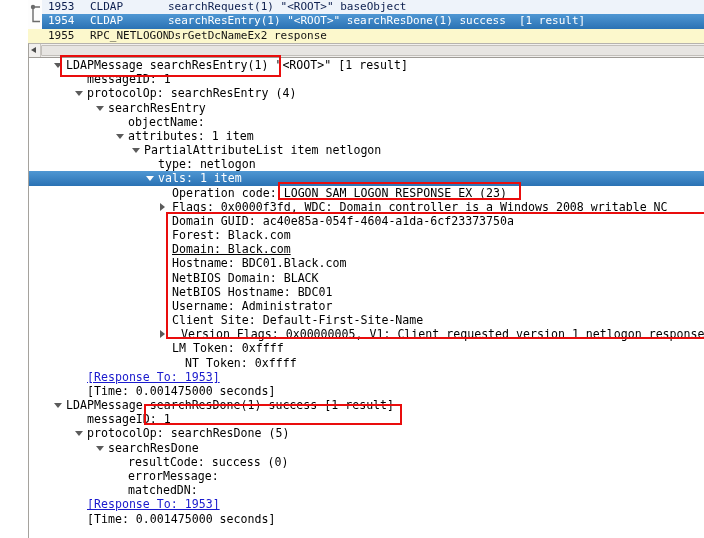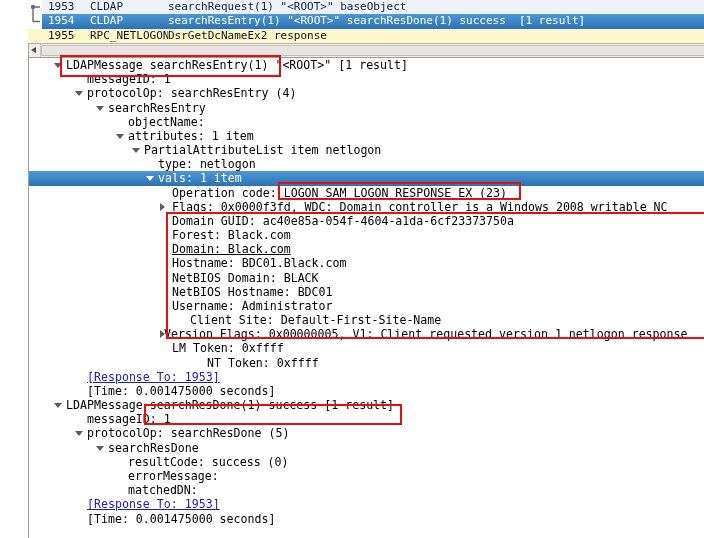--- a/index.html
+++ b/index.html
@@ -90,24 +90,24 @@
       <div class="trow sel" style="background: linear-gradient(rgb(79, 151, 211), rgb(42, 114, 180));"><span class="exp open" style="left: 117px;"></span><span class="txt" style="left: 129px;">vals: 1 item</span></div>
       <div class="trow"><span class="txt" style="left: 143px;">Operation code: LOGON_SAM_LOGON_RESPONSE_EX (23)</span></div>
       <div class="trow"><span class="exp closed" style="left: 131px;"></span><span class="txt" style="left: 143px;">Flags: 0x0000f3fd, WDC: Domain controller is a Windows 2008 writable NC</span></div>
       <div class="trow"><span class="txt" style="left: 143px;">Domain GUID: ac40e85a-054f-4604-a1da-6cf23373750a</span></div>
       <div class="trow"><span class="txt" style="left: 143px;">Forest: Black.com</span></div>
       <div class="trow"><span class="txt" style="left: 143px; text-decoration: underline;">Domain: Black.com</span></div>
       <div class="trow"><span class="txt" style="left: 143px;">Hostname: BDC01.Black.com</span></div>
       <div class="trow"><span class="txt" style="left: 143px;">NetBIOS Domain: BLACK</span></div>
       <div class="trow"><span class="txt" style="left: 143px;">NetBIOS Hostname: BDC01</span></div>
       <div class="trow"><span class="txt" style="left: 143px;">Username: Administrator</span></div>
-      <div class="trow"><span class="txt" style="left: 161px;">Client Site: Default-First-Site-Name</span></div>
-      <div class="trow"><span class="exp closed" style="left: 131px;"></span><span class="txt" style="left: 135px;">Version Flags: 0x00000005, V1: Client requested version 1 netlogon response</span></div>
+      <div class="trow"><span class="txt" style="left: 143px;">Client Site: Default-First-Site-Name</span></div>
+      <div class="trow"><span class="exp closed" style="left: 131px;"></span><span class="txt" style="left: 152px;">Version Flags: 0x00000005, V1: Client requested version 1 netlogon response</span></div>
       <div class="trow"><span class="txt" style="left: 143px;">LM Token: 0xffff</span></div>
-      <div class="trow"><span class="txt" style="left: 150px; padding-left: 28px;">NT Token: 0xffff</span></div>
+      <div class="trow"><span class="txt" style="left: 128px; padding-left: 28px;">NT Token: 0xffff</span></div>
       <div class="trow"><span class="txt link" style="left: 58px; color: rgb(26, 26, 205);">[Response To: 1953]</span></div>
       <div class="trow"><span class="txt" style="left: 58px;">[Time: 0.001475000 seconds]</span></div>
       <div class="trow"><span class="exp open" style="left: 25px;"></span><span class="txt" style="left: 37px;">LDAPMessage searchResDone(1) success [1 result]</span></div>
       <div class="trow"><span class="txt" style="left: 58px;">messageID: 1</span></div>
       <div class="trow"><span class="exp open" style="left: 46px;"></span><span class="txt" style="left: 58px;">protocolOp: searchResDone (5)</span></div>
       <div class="trow"><span class="exp open" style="left: 67px;"></span><span class="txt" style="left: 79px;">searchResDone</span></div>
       <div class="trow"><span class="txt" style="left: 99px;">resultCode: success (0)</span></div>
       <div class="trow"><span class="txt" style="left: 99px;">errorMessage: </span></div>
       <div class="trow"><span class="txt" style="left: 99px;">matchedDN: </span></div>
       <div class="trow"><span class="txt link" style="left: 58px; color: rgb(26, 26, 205);">[Response To: 1953]</span></div>

